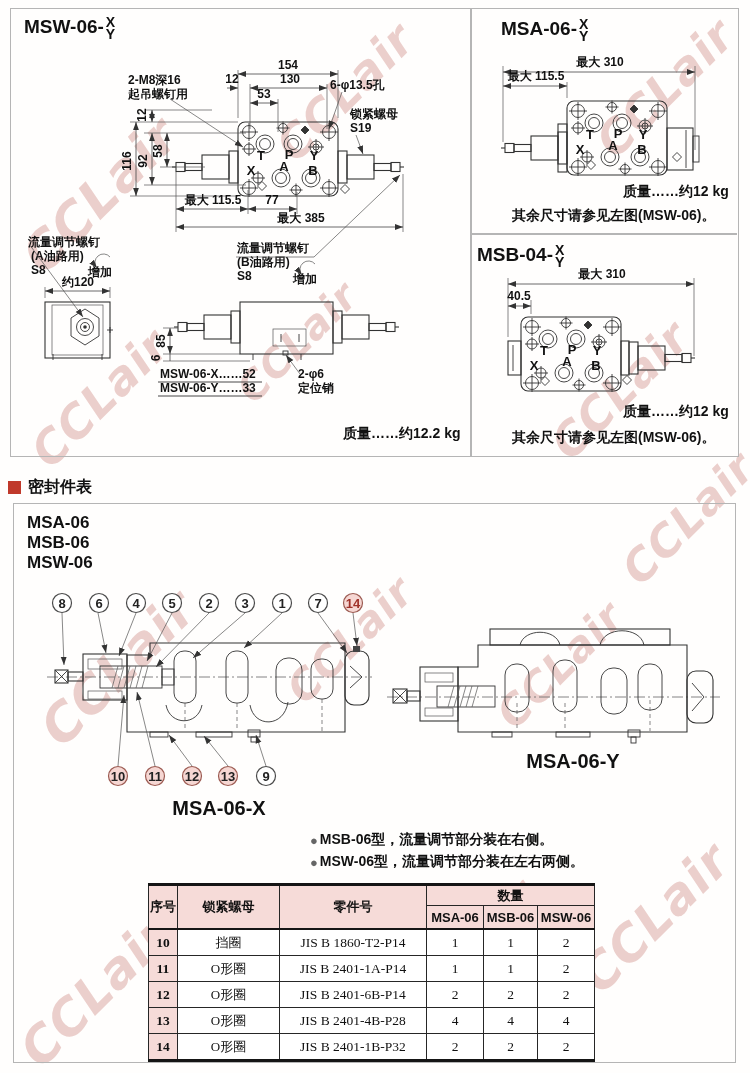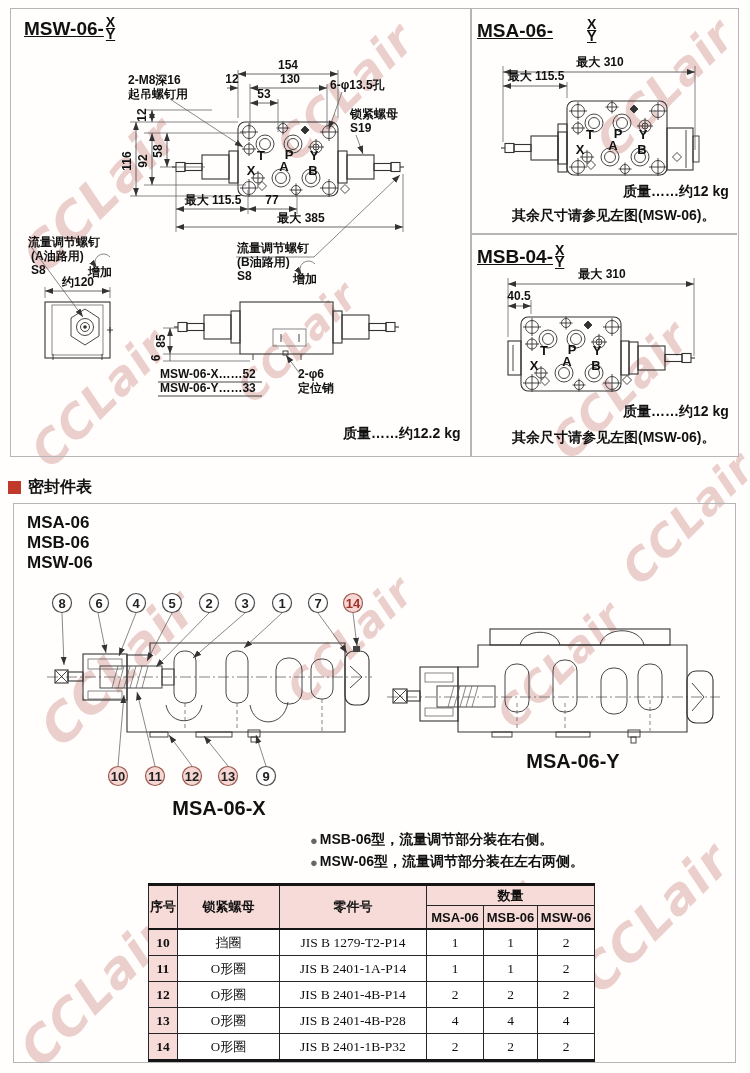--- a/index.html
+++ b/index.html
@@ -6,21 +6,21 @@
   .page{position:relative;width:750px;height:1073px;background:#fffefd;overflow:hidden;
         font-family:"Liberation Sans","DejaVu Sans",sans-serif;color:#111;}
   
   .wm{position:absolute;font-style:italic;font-weight:bold;color:#d9a29c;opacity:.5;
       transform:translate(-50%,-50%) rotate(-45deg);white-space:nowrap;pointer-events:none;
       font-family:"DejaVu Sans",sans-serif;letter-spacing:1px;}
   
   .frame{position:absolute;border:1.5px solid #b5b5b5;background:transparent;}
   .divline{position:absolute;background:#b5b5b5;}
   
-  .vtitle{position:absolute;display:flex;align-items:flex-end;font-weight:bold;font-size:19px;text-decoration:underline;}
+  .vtitle{position:absolute;display:flex;align-items:flex-start;font-weight:bold;font-size:19px;}
   .vtitle .stack{display:inline-flex;flex-direction:column;font-size:14px;line-height:12px;margin-left:2px;}
   
   .heading{position:absolute;left:8px;top:477px;display:flex;align-items:center;font-weight:bold;font-size:16px;}
   .heading .sq{width:13px;height:13px;background:#c0392b;margin-right:7px;}
   .model-lbl{position:absolute;left:27px;font-weight:bold;font-size:17px;line-height:20px;}
   .caption{position:absolute;transform:translateX(-50%);font-weight:bold;font-size:20px;}
   .note-row{position:absolute;left:310px;display:flex;align-items:center;font-size:14px;font-weight:600;}
   .note-row .blt{color:#666;margin-right:2px;font-size:13px;}
   
   table.parts{position:absolute;left:148px;top:883px;border-collapse:collapse;table-layout:fixed;
@@ -75,21 +75,21 @@
   <div class="divline" style="left:470px;top:233px;width:267px;height:1.5px;"></div>
   <div class="frame" style="left:13px;top:503px;width:721px;height:558px;"></div>
 
   <div class="vtitle" style="left:24px;top:16px;">
     <span>MSW-06-</span>
     <span class="stack">
         <span>X</span>
         <span>Y</span>
       </span>
   </div>
-  <div class="vtitle" style="left:477px;top:18px;gap:32px;">
+  <div class="vtitle" style="left:501px;top:18px;">
     <span>MSA-06-</span>
     <span class="stack">
         <span>X</span>
         <span>Y</span>
       </span>
   </div>
   <div class="vtitle" style="left:477px;top:244px;">
     <span>MSB-04-</span>
     <span class="stack">
         <span>X</span>
@@ -489,37 +489,37 @@
       <tr class="h2">
         <th>MSA-06</th>
         <th>MSB-06</th>
         <th>MSW-06</th>
       </tr>
     </thead>
     <tbody>
       <tr>
         <td class="no">10</td>
         <td class="nm">挡圈</td>
-        <td>JIS B 1279-T2-P14</td>
+        <td>JIS B 1860-T2-P14</td>
         <td>1</td>
         <td>1</td>
         <td>2</td>
       </tr>
       <tr>
         <td class="no">11</td>
         <td class="nm">O形圈</td>
         <td>JIS B 2401-1A-P14</td>
         <td>1</td>
         <td>1</td>
         <td>2</td>
       </tr>
       <tr>
         <td class="no">12</td>
         <td class="nm">O形圈</td>
-        <td>JIS B 2401-4B-P14</td>
+        <td>JIS B 2401-6B-P14</td>
         <td>2</td>
         <td>2</td>
         <td>2</td>
       </tr>
       <tr>
         <td class="no">13</td>
         <td class="nm">O形圈</td>
         <td>JIS B 2401-4B-P28</td>
         <td>4</td>
         <td>4</td>

